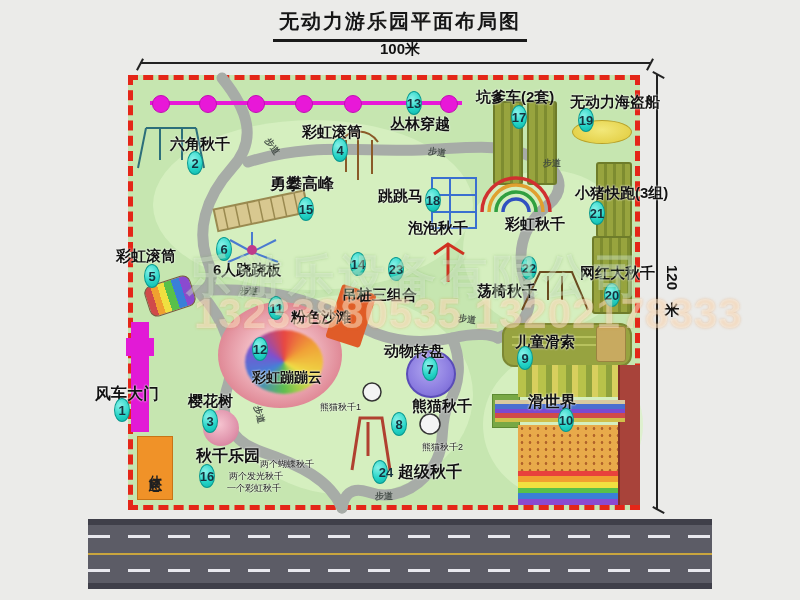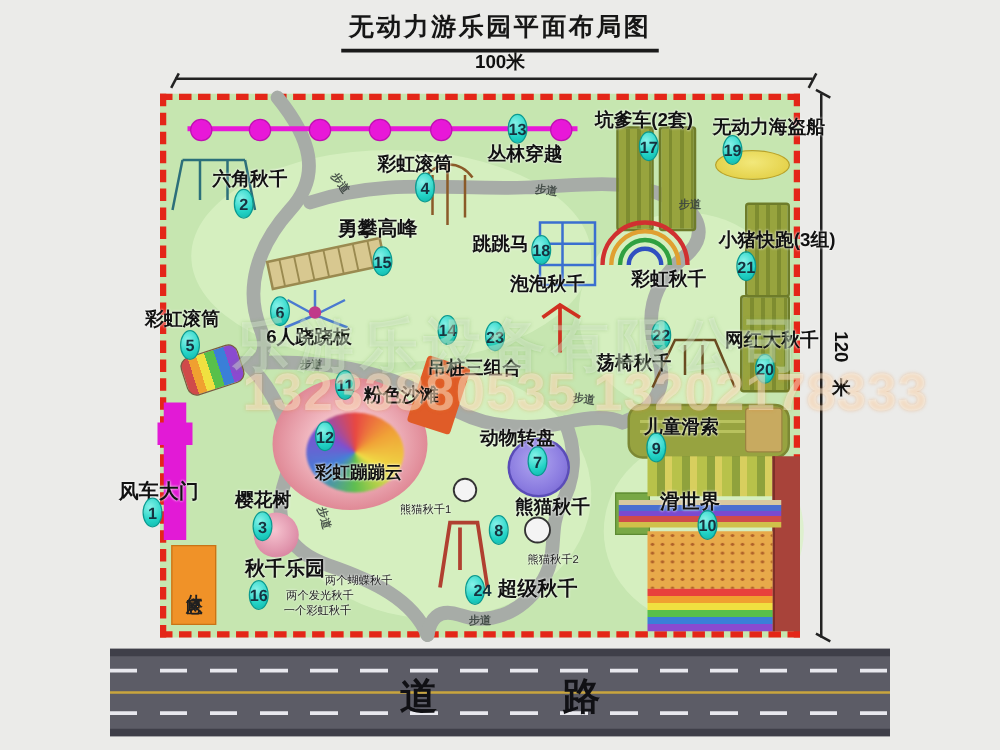--- a/index.html
+++ b/index.html
@@ -278,16 +278,15 @@
       <div class="path-label" style="left: 375px; top: 490px;">步道</div>
     </div>
 
   <div class="wm wm-company">乐游乐设备有限公司</div>
   <div class="wm wm-phone">13233880535 13202178333</div>
 
   <div id="road">
     <div class="road-dash" style="top:10px;"></div>
     <div class="road-center"></div>
     <div class="road-dash" style="top:44px;"></div>
-    <div class="road-label">道 路</div>
   </div>
 
 </div>
 
 </body></html>

